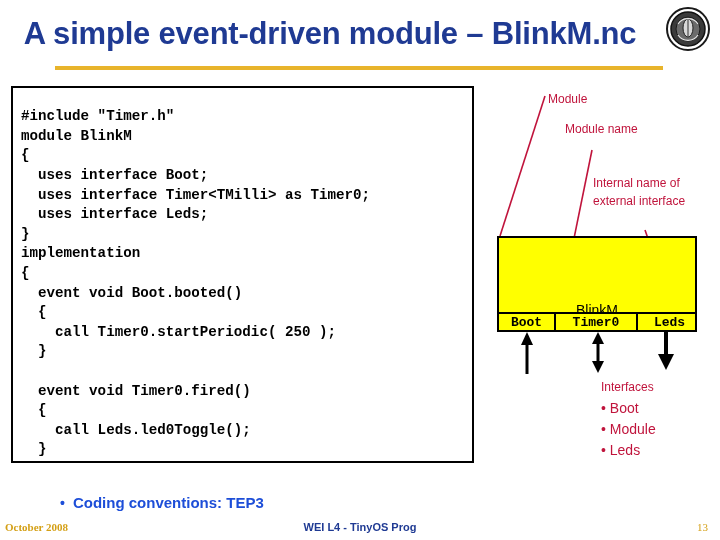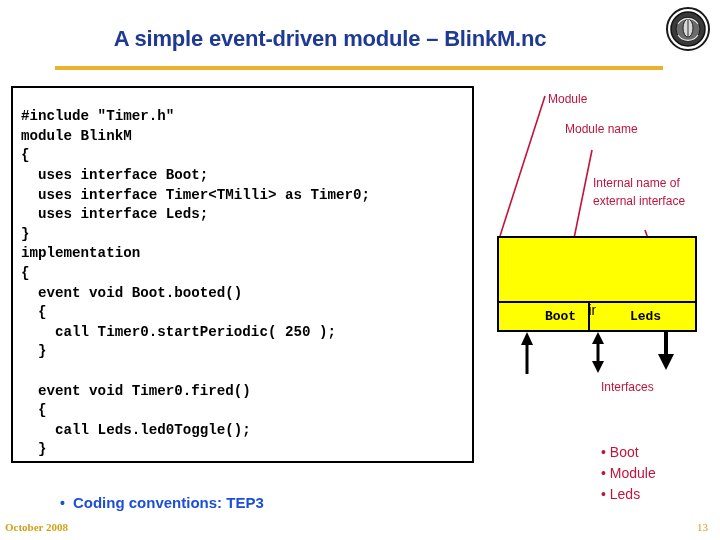--- a/index.html
+++ b/index.html
@@ -13,25 +13,25 @@
     height: 540px;
     background: #ffffff;
     overflow: hidden;
     font-family: "Liberation Sans", sans-serif;
   }
 
   
   #slide-title {
     position: absolute;
     left: 0;
-    top: 26px;
+    top: 16px;
     width: 660px;
     text-align: center;
     font-family: "Liberation Sans", sans-serif;
-    font-size: 22px;
+    font-size: 31px;
     font-weight: bold;
     color: #1F3A93;
     letter-spacing: -0.2px;
     white-space: nowrap;
   }
   #title-rule {
     position: absolute;
     left: 55px;
     top: 66px;
     width: 608px;
@@ -88,21 +88,20 @@
 
   #anno-interfaces-title { left: 601px; top: 378px; }
   #anno-bullets {
     position: absolute;
     left: 601px;
     top: 398px;
     color: #C0143C;
     font-size: 14px;
     line-height: 21px;
     font-family: "Liberation Sans", sans-serif;
-    margin-top: 44px;
   }
   #anno-bullets div { white-space: nowrap; }
 
   
   #overlay {
     position: absolute;
     left: 0; top: 0;
     width: 720px; height: 540px;
     pointer-events: none;
   }
@@ -127,25 +126,24 @@
     font-family: "Liberation Sans", sans-serif;
     font-size: 14px;
     color: #000000;
     margin-top: 48px;
   }
   #port-row {
     position: absolute;
     left: 0;
     bottom: 0;
     width: 196px;
-    height: 29px;
+    height: 18px;
     display: flex;
     border-top: 2px solid #000000;
     box-sizing: border-box;
-    padding-left: 34px;
   }
   .port {
     flex: 1 1 0;
     background: #FFFF00;
     border-right: 2px solid #000000;
     box-sizing: border-box;
     display: flex;
     align-items: center;
     justify-content: center;
     font-family: "Liberation Mono", "DejaVu Sans Mono", monospace;
@@ -269,31 +267,33 @@
     <g>
       <line x1="666" y1="332" x2="666" y2="358" stroke="#000000" stroke-width="4"></line>
       <polygon points="666,370 658,354 674,354" fill="#000000"></polygon>
     </g>
   </svg>
 
   <div id="module-box">
     <div id="module-name">BlinkM</div>
     <div id="port-row">
       <div class="port" id="port-boot">Boot</div>
+      <div class="port" id="port-timer0">Timer0</div>
       <div class="port" id="port-leds">Leds</div>
     </div>
   </div>
 
   <div class="anno" id="anno-interfaces-title">Interfaces</div>
   <div id="anno-bullets">
     <div>• Boot</div>
     <div>• Module</div>
     <div>• Leds</div>
   </div>
 
   <div id="bullet-line">
     <span class="dot">•</span><span>Coding conventions: TEP3</span>
   </div>
 
   <div id="footer-date">October 2008</div>
+  <div id="footer-center">WEI L4 - TinyOS Prog</div>
   <div id="footer-page">13</div>
 
 </div>
 
 </body></html>

